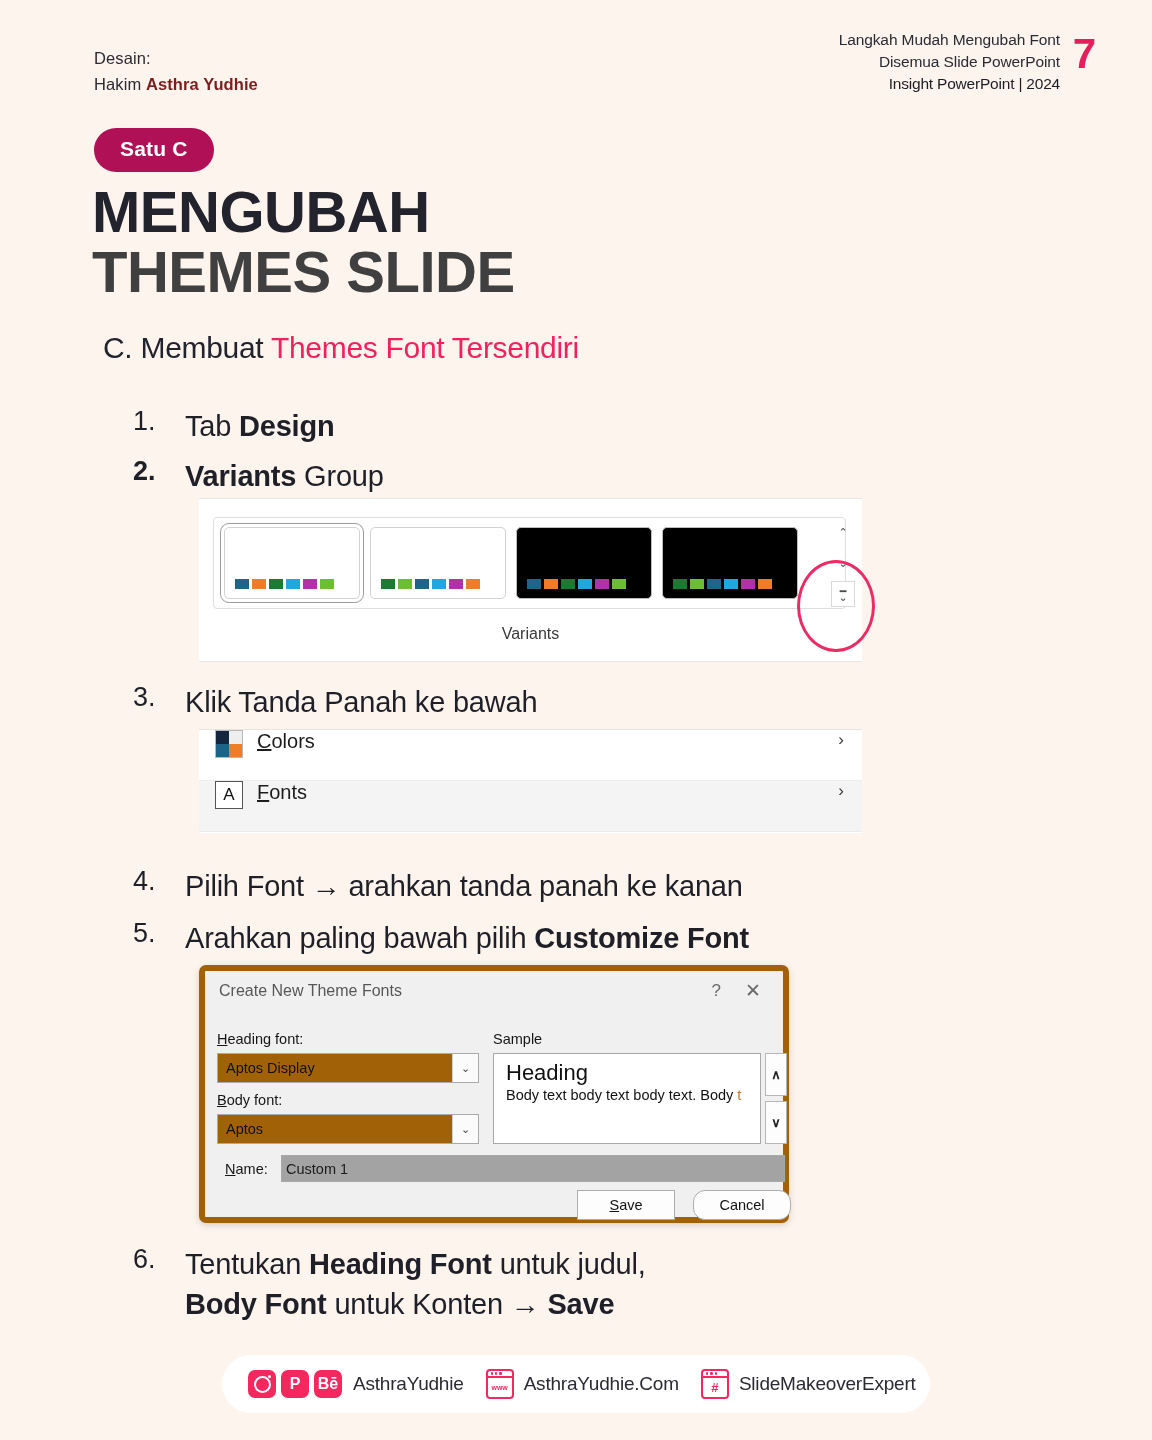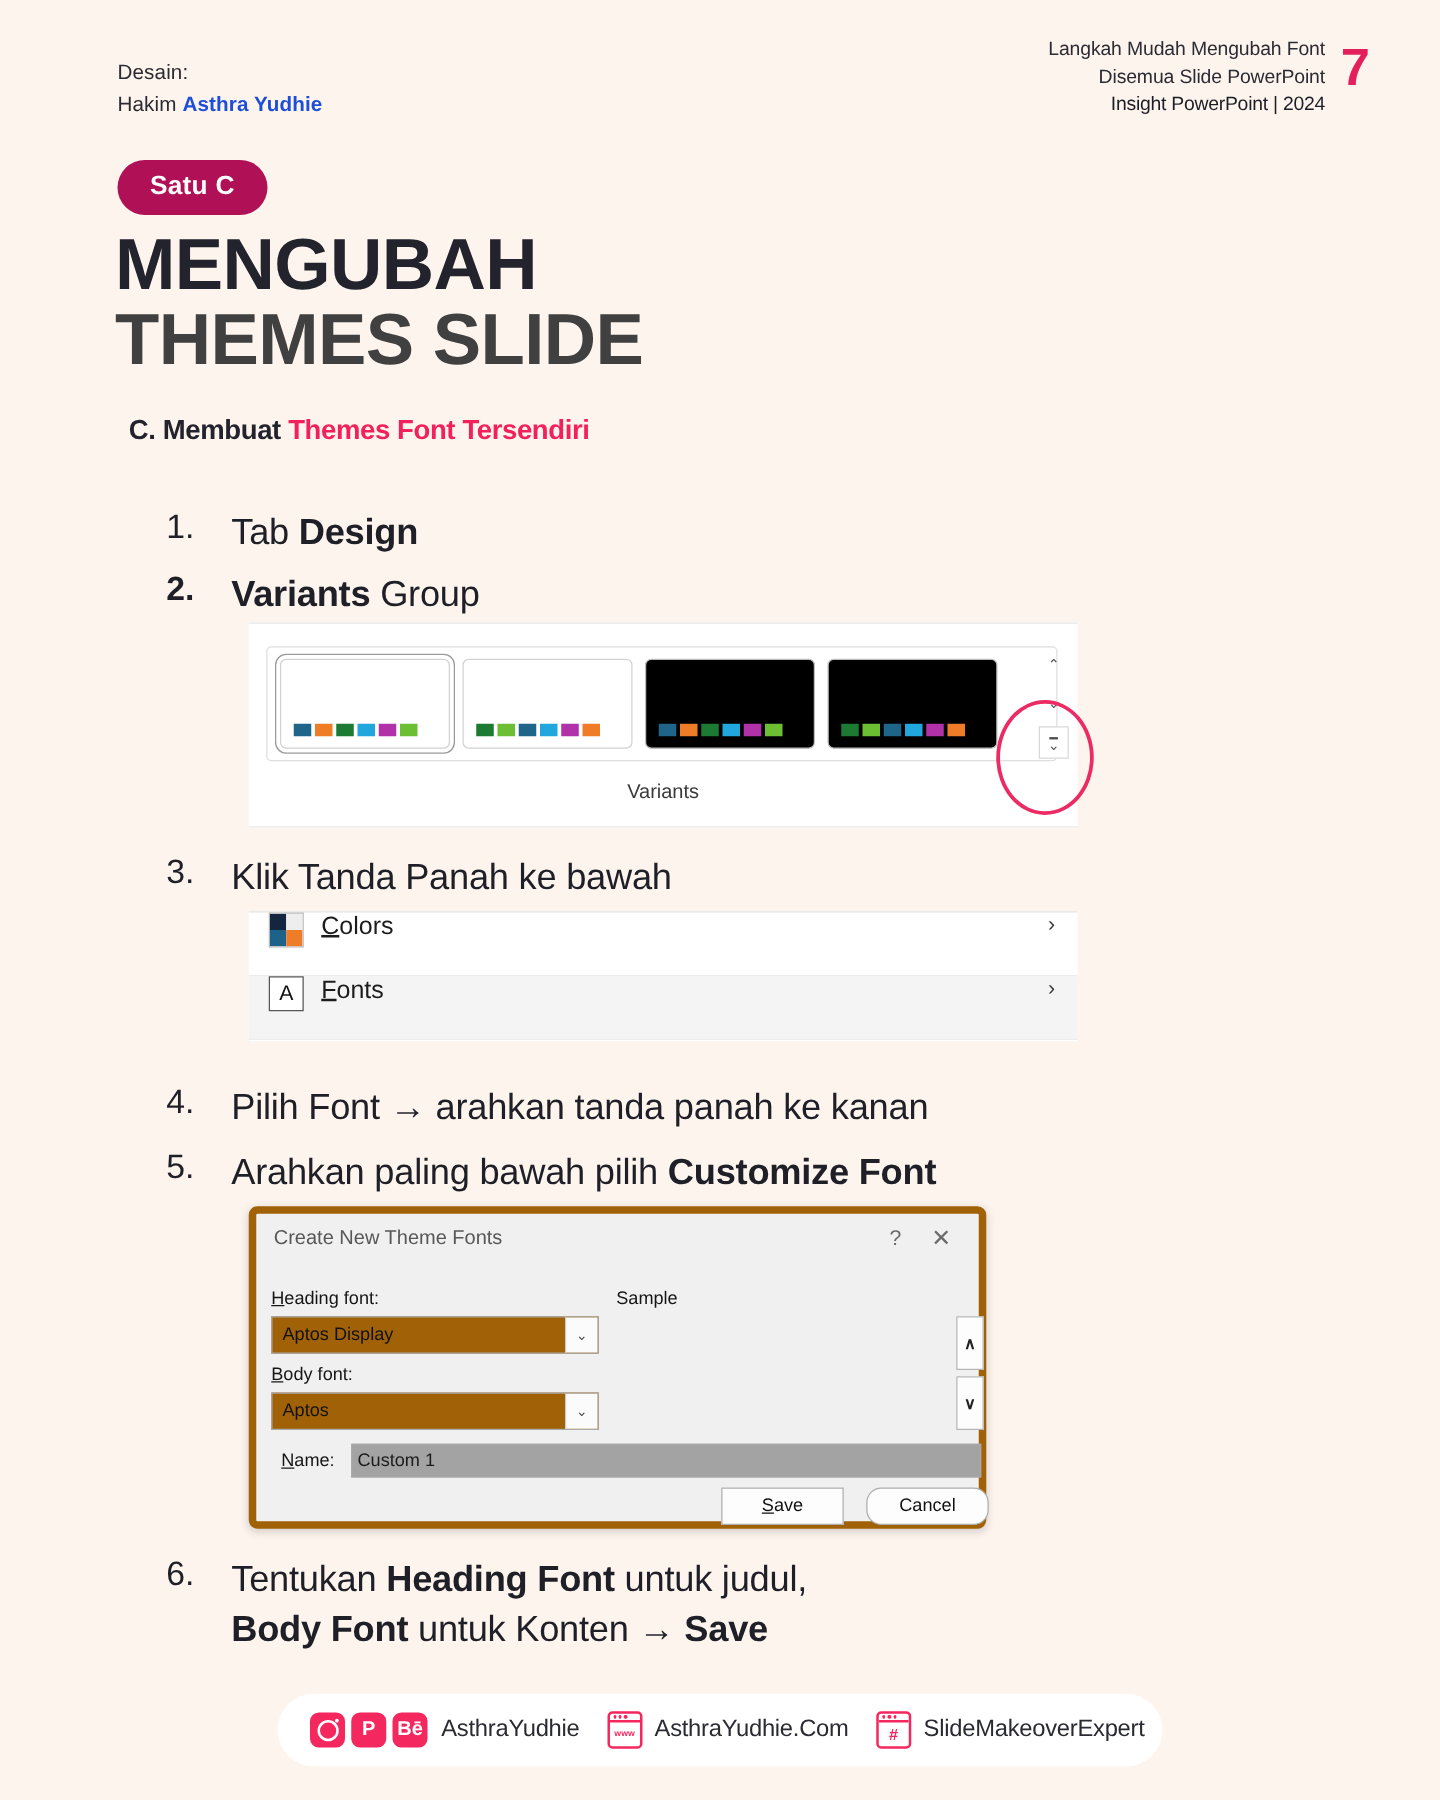--- a/index.html
+++ b/index.html
@@ -9,21 +9,21 @@
     font-family: "Liberation Sans", sans-serif;
     overflow: hidden;
   }
   .page { position: relative; width: 1152px; height: 1440px; background: #fdf4ee; }
 
   
   .hdr-left {
     position: absolute; left: 94px; top: 46px;
     font-size: 16.5px; color: #2b2b33; line-height: 1.55; letter-spacing: .1px;
   }
-  .hdr-left .bold { font-weight: bold; color: #1d4ed8; }
+  .hdr-left .bold { font-weight: bold; color: #7f1d1d; }
   .hdr-right {
     position: absolute; right: 92px; top: 29px;
     text-align: right; font-size: 15.5px; color: #2b2b33; line-height: 1.42;
     letter-spacing: -.1px;
   }
   .hdr-right .b { font-weight: normal; color: #1d1d26; letter-spacing: -.2px; }
   .page-num {
     position: absolute; right: 56px; top: 33px;
     font-size: 42px; font-weight: bold; color: #e3205b; line-height: 1;
   }
@@ -40,21 +40,21 @@
     font-size: 58px; font-weight: bold; color: #23232d; letter-spacing: -.5px;
   }
   .title2 {
     position: absolute; left: 92px; top: 238px;
     font-size: 58px; font-weight: bold; color: #404040; letter-spacing: -.5px;
   }
 
   
   .sect {
     position: absolute; left: 103px; top: 331px;
-    font-size: 22px; font-weight: bold; color: #23232d; letter-spacing: -.3px;
+    font-size: 30px; font-weight: normal; color: #23232d; letter-spacing: -.3px;
   }
   .sect .pink { color: #f2215c; }
 
   
   .li { position: absolute; display: flex; color: #1f1f27; }
   .li .num { width: 52px; flex: none; font-size: 27px; }
   .li .txt { font-size: 29px; letter-spacing: -.2px; line-height: 1.38; }
   .li .txt b { font-weight: bold; }
   .li.n1 { left: 133px; top: 406px; }
   .li.n2 { left: 133px; top: 456px; }
@@ -372,20 +372,24 @@
       <span class="carrow">⌄</span>
     </div>
 
     <div class="lbl body-lbl"><u>B</u><span>ody font:</span></div>
     <div class="combo body-combo">
       <span class="cval">Aptos</span>
       <span class="carrow">⌄</span>
     </div>
 
     <div class="lbl sample-lbl">Sample</div>
+    <div class="sample-box">
+      <div class="sample-h">Heading</div>
+      <div class="sample-b"><span>Body text body text body text. Body </span><i>t</i></div>
+    </div>
     <div class="sample-scroll">
       <div>∧</div>
       <div>∨</div>
     </div>
 
     <div class="lbl name-lbl"><u>N</u><span>ame:</span></div>
     <div class="name-field">
         <span>Custom 1</span>
       </div>
 

